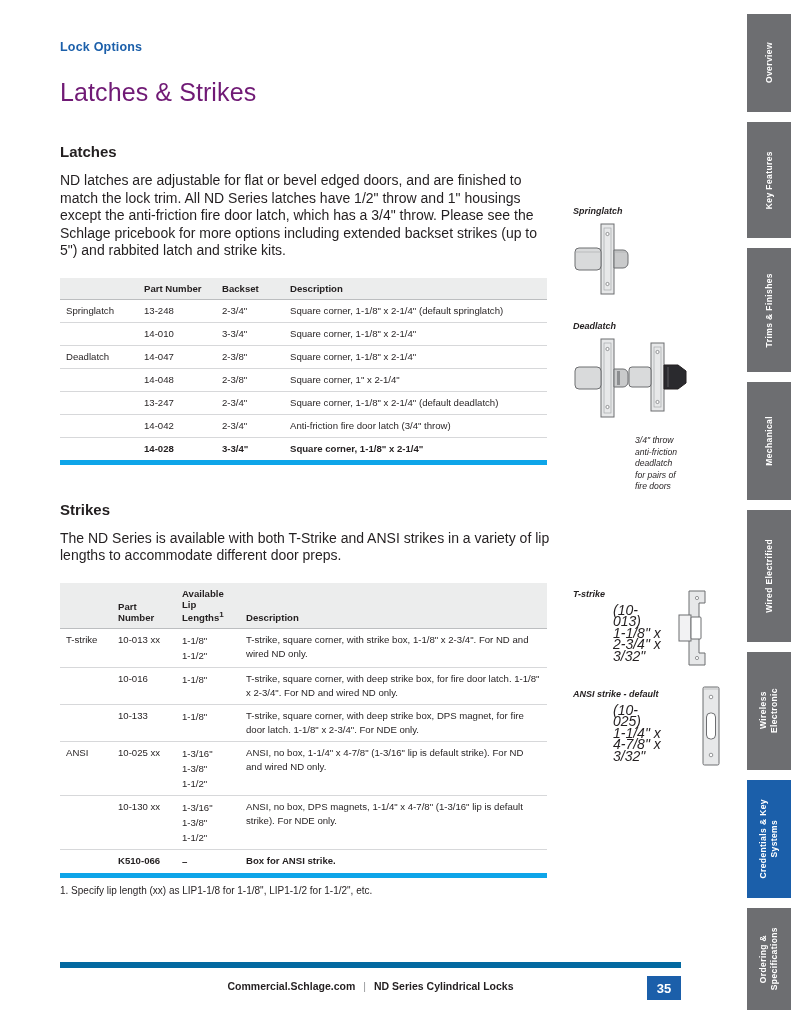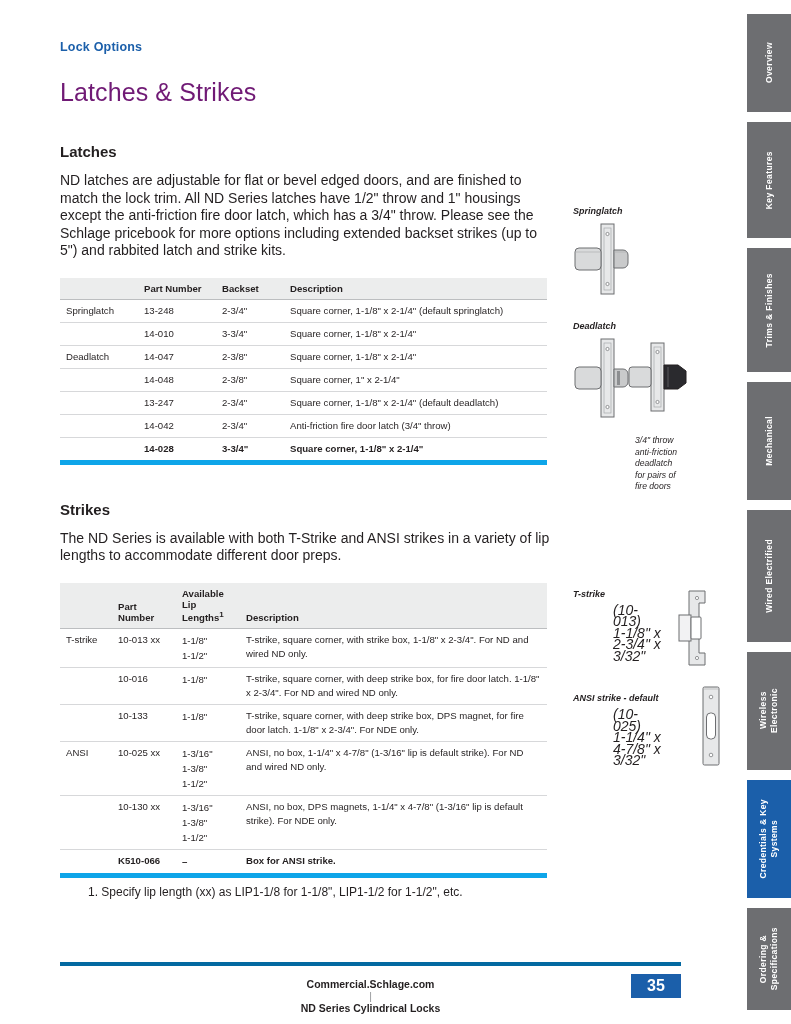--- a/index.html
+++ b/index.html
@@ -115,25 +115,24 @@
   table.spec col.c4 { width: auto; }
 
   table.strikes col.s1 { width: 52px; }
   table.strikes col.s2 { width: 64px; }
   table.strikes col.s3 { width: 64px; }
   table.strikes col.s4 { width: auto; }
   table.strikes td.grp { border-bottom: 1px solid #d7d8da; }
   .lips div { line-height: 15px; }
 
   .footnote {
-    font-size: 12px;
+    font-size: 10px;
     margin-top: 7px;
     width: 500px;
     color: #231f20;
-    margin-left: 28px;
   }
 
   
   #figures { position: absolute; left: 573px; top: 206px; width: 165px; }
   .fig-label {
     font-size: 9px;
     font-weight: bold;
     font-style: italic;
     color: #231f20;
     margin-bottom: 6px;
@@ -151,39 +150,38 @@
     color: #231f20;
     line-height: 11.5px;
     margin-top: 6px;
   }
 
   
   #footer {
     position: absolute;
     left: 60px; top: 962px;
     width: 621px;
-    border-top: 4px solid #0369a1;
+    border-top: 6px solid #0369a1;
     padding-top: 12px;
     display: flex;
     align-items: center;
     justify-content: center;
     font-size: 10.5px;
     font-weight: bold;
     color: #231f20;
-    flex-direction: column;
   }
   #footer .sep { margin: 0 8px; color: #939598; font-weight: normal; }
   #page-num {
     position: absolute;
     right: 0; top: 8px;
     background: #1b5faa;
     color: #ffffff;
-    font-size: 16px;
-    font-weight: bold;
-    width: 50px; height: 24px;
+    font-size: 13px;
+    font-weight: bold;
+    width: 34px; height: 24px;
     display: flex; align-items: center; justify-content: center;
   }
 </style>
 </head>
 <body>
 
 <div id="page">
 
   <div id="content">
 
@@ -390,21 +388,21 @@
           <path d="M14 2 h16 v12 h-6 v50 h6 v12 h-16 z" fill="#e7e8e9" stroke="#6d6e71" stroke-width="1"></path>
           <rect x="4" y="26" width="12" height="26" fill="#f2f2f3" stroke="#6d6e71" stroke-width="1"></rect>
           <rect x="16" y="28" width="10" height="22" rx="1" fill="#ffffff" stroke="#6d6e71" stroke-width="1"></rect>
           <circle cx="22" cy="9" r="1.6" fill="#ffffff" stroke="#6d6e71" stroke-width="0.7"></circle>
           <circle cx="22" cy="69" r="1.6" fill="#ffffff" stroke="#6d6e71" stroke-width="0.7"></circle>
         </svg>
       </div>
     </div>
 
     <div style="margin-top:18px">
-      <div style="display:flex; align-items:flex-end; gap:24px;">
+      <div style="display:flex; align-items:center; gap:24px;">
         <div style="width:92px">
           <div class="fig-label">ANSI strike - default</div>
           <div class="fig-sub">(10-025)</div>
           <div class="fig-sub">1-1/4" x 4-7/8" x 3/32"</div>
         </div>
         <svg width="48" height="82" viewBox="0 0 48 82">
           <rect x="14" y="2" width="16" height="78" rx="1.5" fill="#e7e8e9" stroke="#6d6e71" stroke-width="1"></rect>
           <rect x="17.5" y="28" width="9" height="26" rx="4" fill="#ffffff" stroke="#6d6e71" stroke-width="1"></rect>
           <circle cx="22" cy="12" r="1.8" fill="#ffffff" stroke="#6d6e71" stroke-width="0.7"></circle>
           <circle cx="22" cy="70" r="1.8" fill="#ffffff" stroke="#6d6e71" stroke-width="0.7"></circle>

